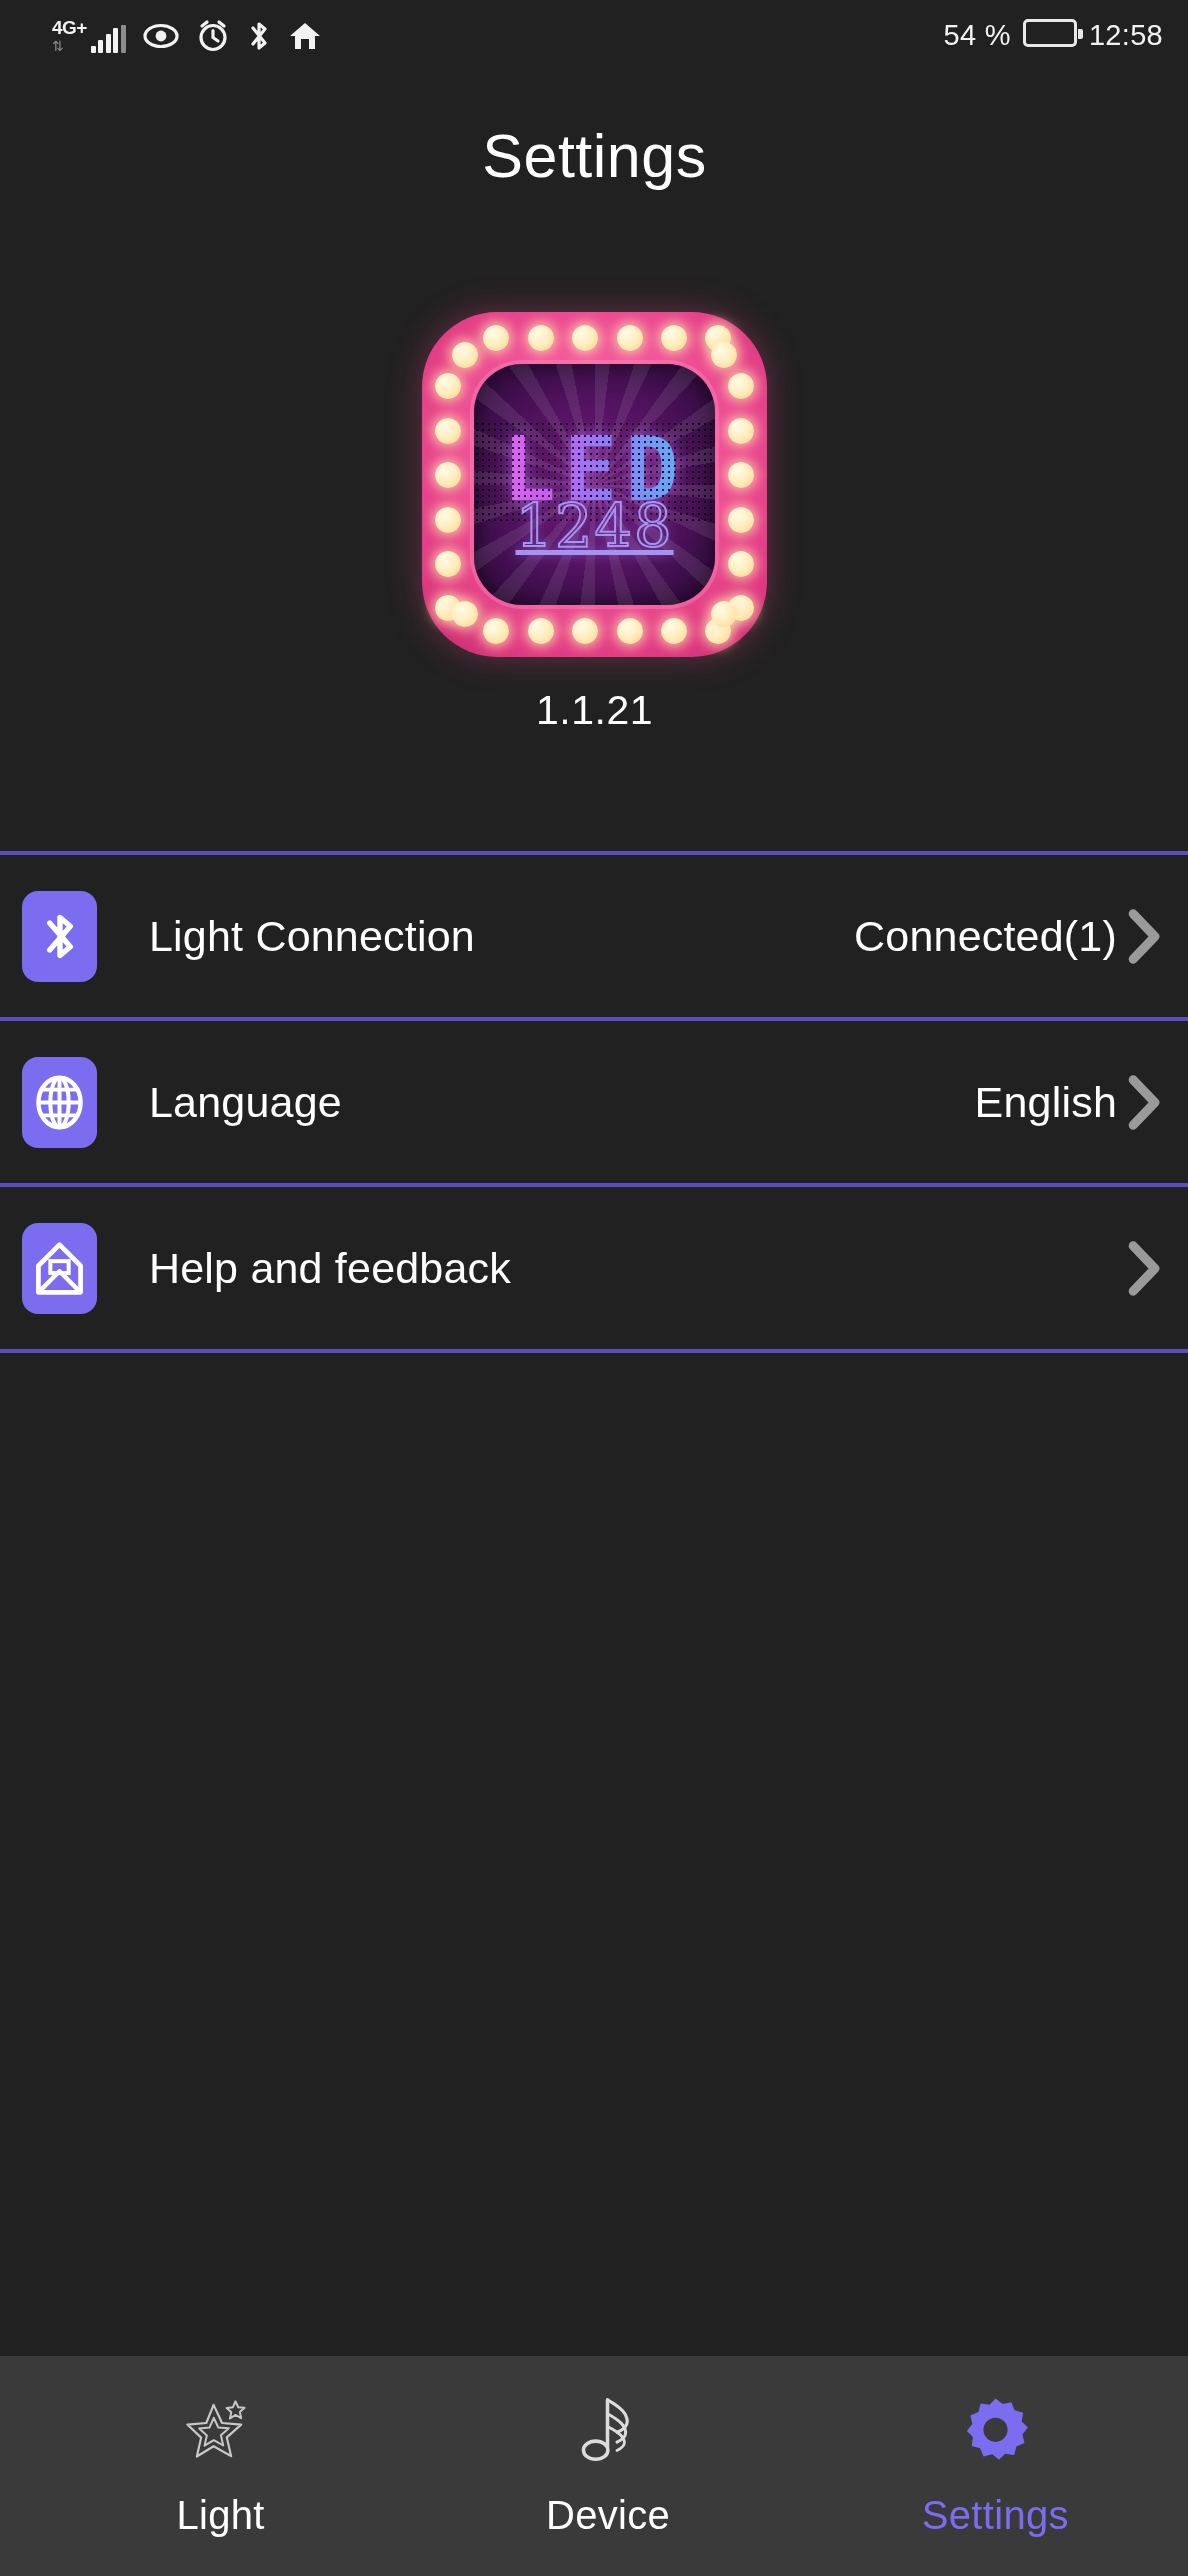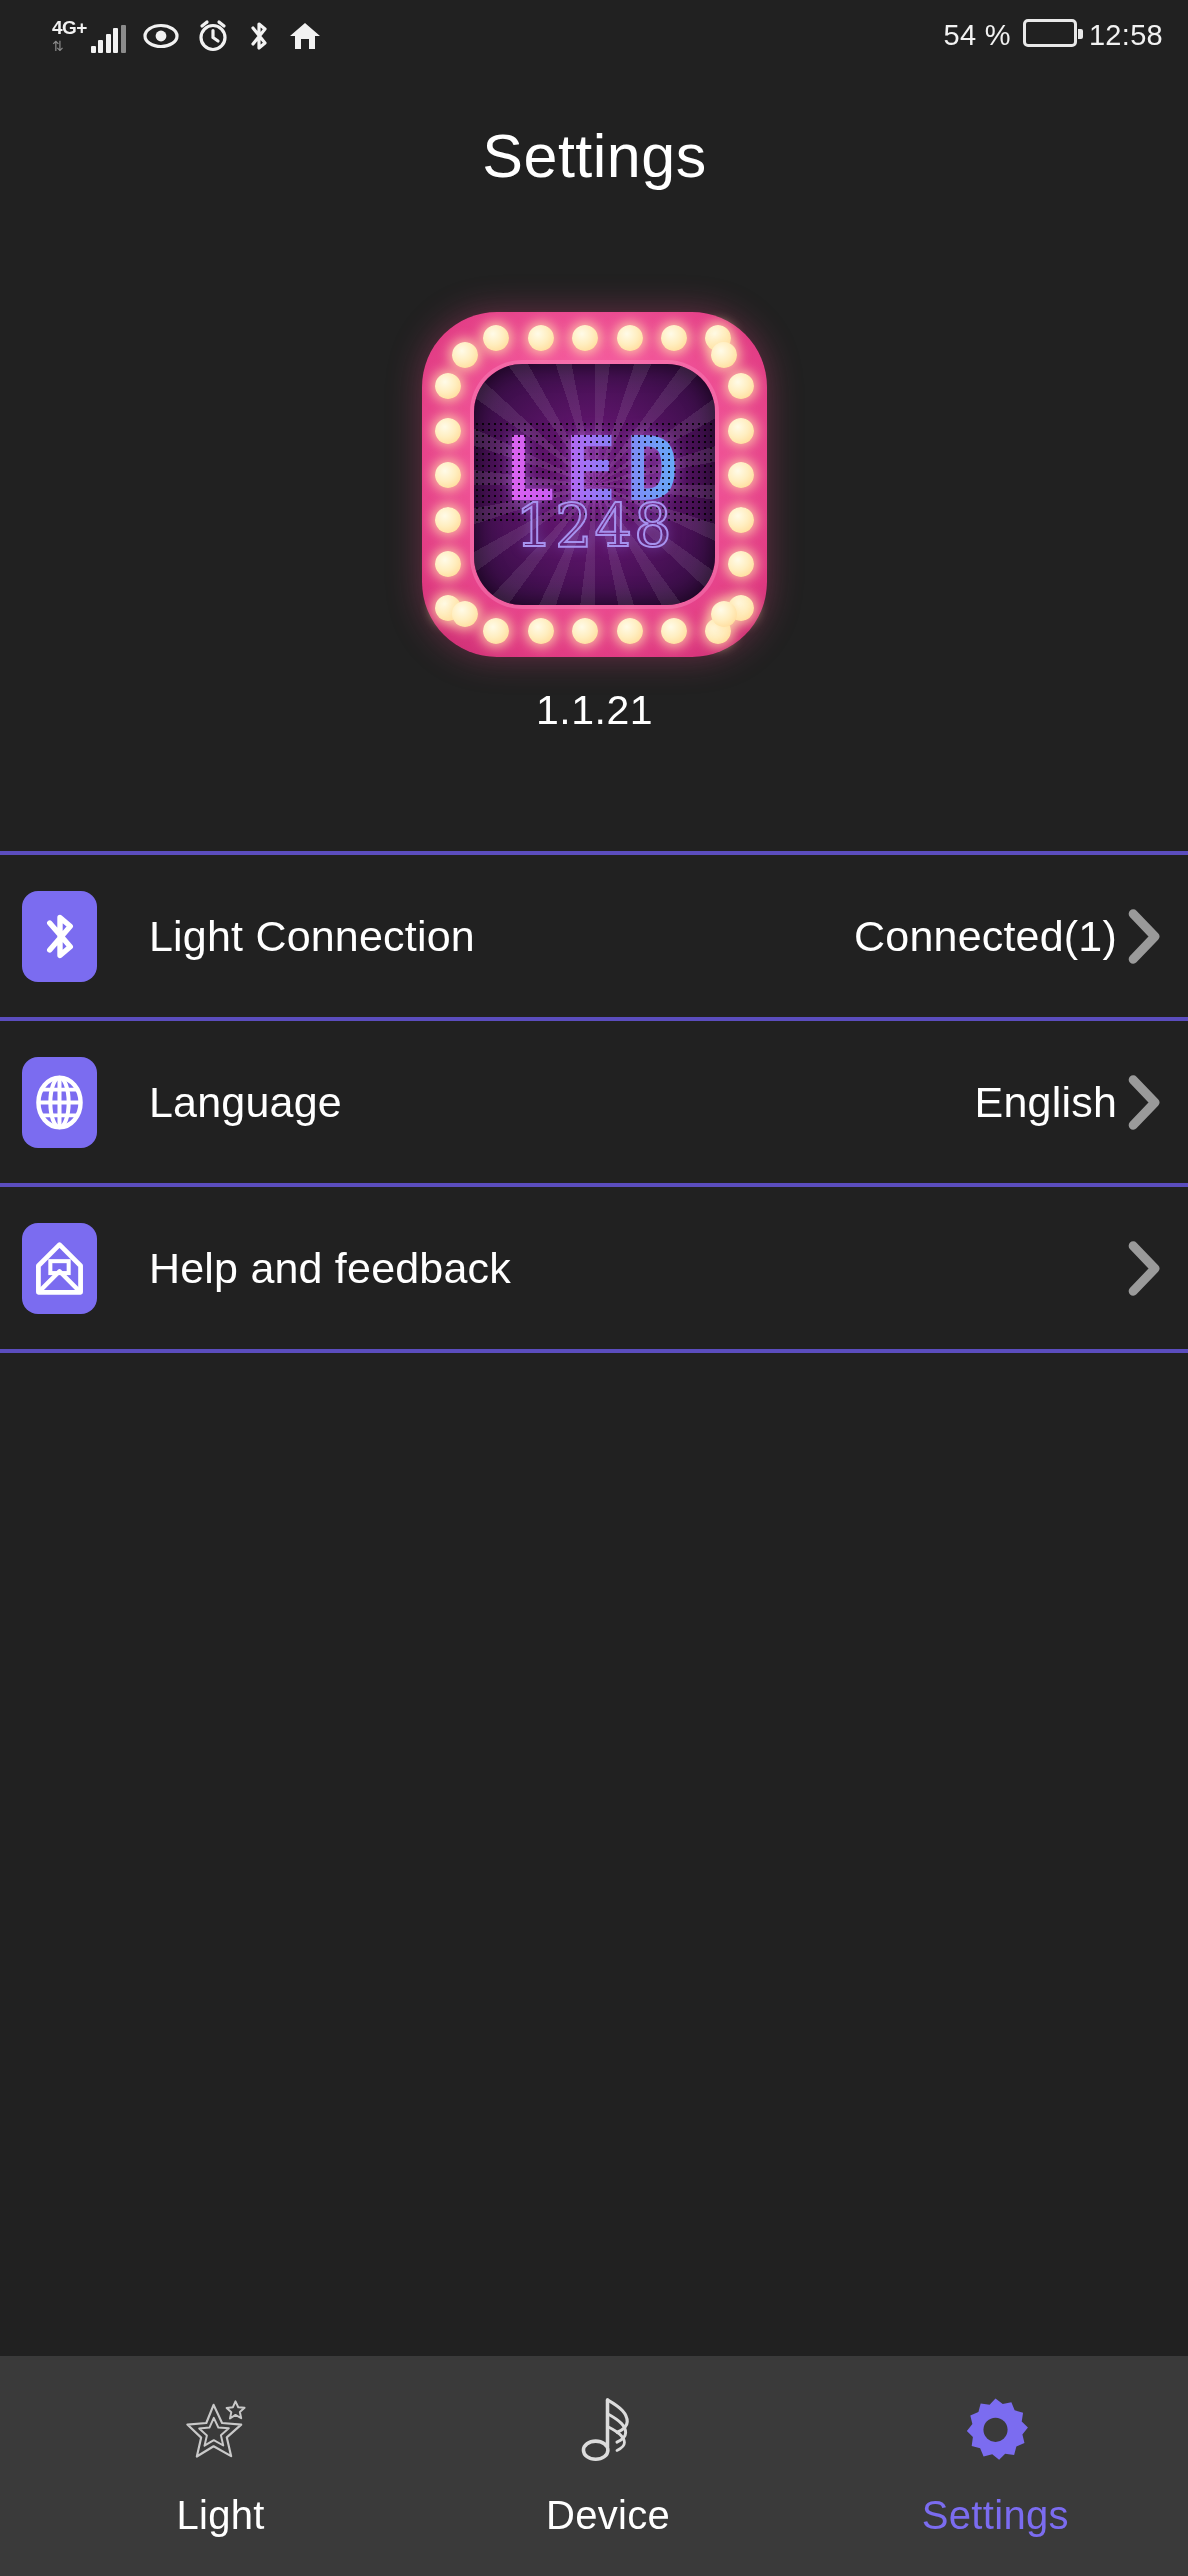--- a/index.html
+++ b/index.html
@@ -184,20 +184,21 @@
     position: absolute;
     left: 0; right: 0;
     bottom: 44px;
     text-align: center;
     font-size: 59px;
     letter-spacing: 2px;
     color: transparent;
     -webkit-text-stroke: 2px #a692ef;
     font-family: "DejaVu Serif", serif;
     filter: drop-shadow(0 0 6px rgba(150,120,240,0.55));
+    text-decoration: underline;
   }
   
   .bulb {
     position: absolute;
     width: 26px;
     height: 26px;
     border-radius: 50%;
     background: radial-gradient(circle at 38% 34%, #fffbe8 0%, #ffeec0 45%, #ffd48a 100%);
     box-shadow: 0 0 12px 3px rgba(255,228,170,0.75);
   }

